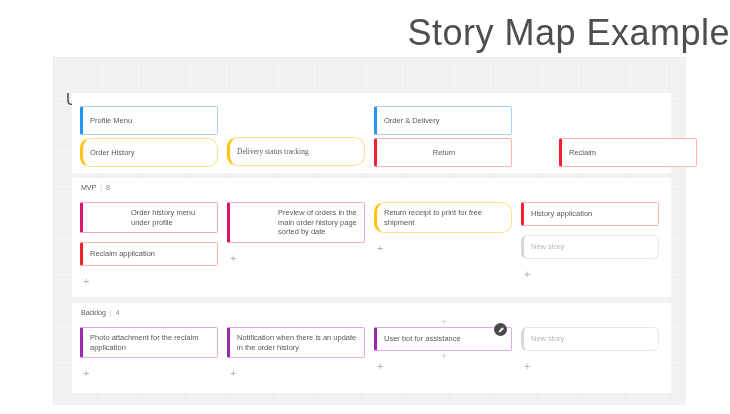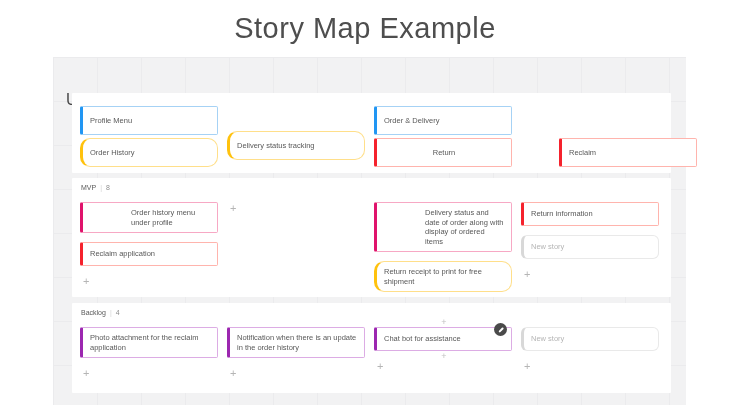--- a/index.html
+++ b/index.html
@@ -3,21 +3,21 @@
 <meta charset="utf-8">
 <style>
   * { box-sizing: border-box; }
   html,body { margin:0; padding:0; }
   body {
     width:730px; height:414px; position:relative; overflow:hidden;
     background:#ffffff; font-family:"Liberation Sans", sans-serif;
   }
   .page-title {
     position:absolute; top:12px; left:0; width:100%; margin:0;
-    text-align:center; font-size:29px; font-weight:400; color:#4e4e4e;
+    text-align:right; font-size:36px; font-weight:400; color:#4e4e4e;
     letter-spacing:0.5px;
   }
   .workspace {
     position:absolute; left:53px; top:57px; width:633px; height:348px;
     background-color:#f2f2f3;
     background-image:
       linear-gradient(to right, #ebebed 1px, transparent 1px),
       linear-gradient(to bottom, #ebebed 1px, transparent 1px);
     background-size:44px 44px;
   }
@@ -95,21 +95,21 @@
   <div class="panel" id="panel-top">
       <div class="card c-blue activity-card" style="left: 8px; top: 13px;">
         <span>Profile Menu</span>
       </div>
       <div class="card c-blue activity-card" style="left: 302px; top: 13px;">
         <span>Order &amp; Delivery</span>
       </div>
       <div class="card c-yellow activity-card" style="left: 8px; top: 45px;">
         <span>Order History</span>
       </div>
-      <div class="card c-yellow activity-card" style="left: 155px; top: 38px;">
+      <div class="card c-yellow activity-card" style="left: 155px; top: 44px; font-family: Liberation Serif, serif;">
         <span>Delivery status tracking</span>
       </div>
       <div class="card c-red activity-card" style="left: 302px; top: 45px; justify-content: center;">
         <span>Return</span>
       </div>
       <div class="card c-red activity-card" style="left: 449px; top: 45px; margin-left: 38px;">
         <span>Reclaim</span>
       </div>
     </div>
 
@@ -122,34 +122,34 @@
   <div class="col" style="left: 8px;">
         <div class="card c-pink">
           <span>Order history menu under profile</span>
         </div>
         <div class="card c-red">
           <span>Reclaim application</span>
         </div>
         <div class="add-plus">+</div>
       </div>
       <div class="col" style="left: 155px;">
+        <div class="card c-pink">
+          <span>Preview of orders in the main order history page sorted by date</span>
+        </div>
         <div class="add-plus">+</div>
       </div>
       <div class="col" style="left: 302px;">
-        <div class="card c-pink">
-          <span>Delivery status and date of order along with display of ordered items</span>
-        </div>
         <div class="card c-yellow">
           <span>Return receipt to print for free shipment</span>
         </div>
         <div class="add-plus">+</div>
       </div>
       <div class="col" style="left: 449px;">
         <div class="card c-red">
-          <span>Return information</span>
+          <span>History application</span>
         </div>
         <div class="card c-new">
           <span>New story</span>
         </div>
         <div class="add-plus">+</div>
       </div>
     </div>
 
   <div class="panel" id="panel-backlog">
     <div class="section-label">
@@ -164,21 +164,21 @@
         <div class="add-plus">+</div>
       </div>
       <div class="col" style="left: 155px;">
         <div class="card c-purple">
           <span>Notification when there is an update in the order history</span>
         </div>
         <div class="add-plus">+</div>
       </div>
       <div class="col" style="left: 302px;">
         <div class="card c-purple">
-          <span>Chat bot for assistance</span>
+          <span>User bot for assistance</span>
           <div class="badge"></div>
           <span class="hint-plus hint-top">+</span>
           <span class="hint-plus hint-bottom">+</span>
         </div>
         <div class="add-plus">+</div>
       </div>
       <div class="col" style="left: 449px;">
         <div class="card c-new">
           <span>New story</span>
         </div>

